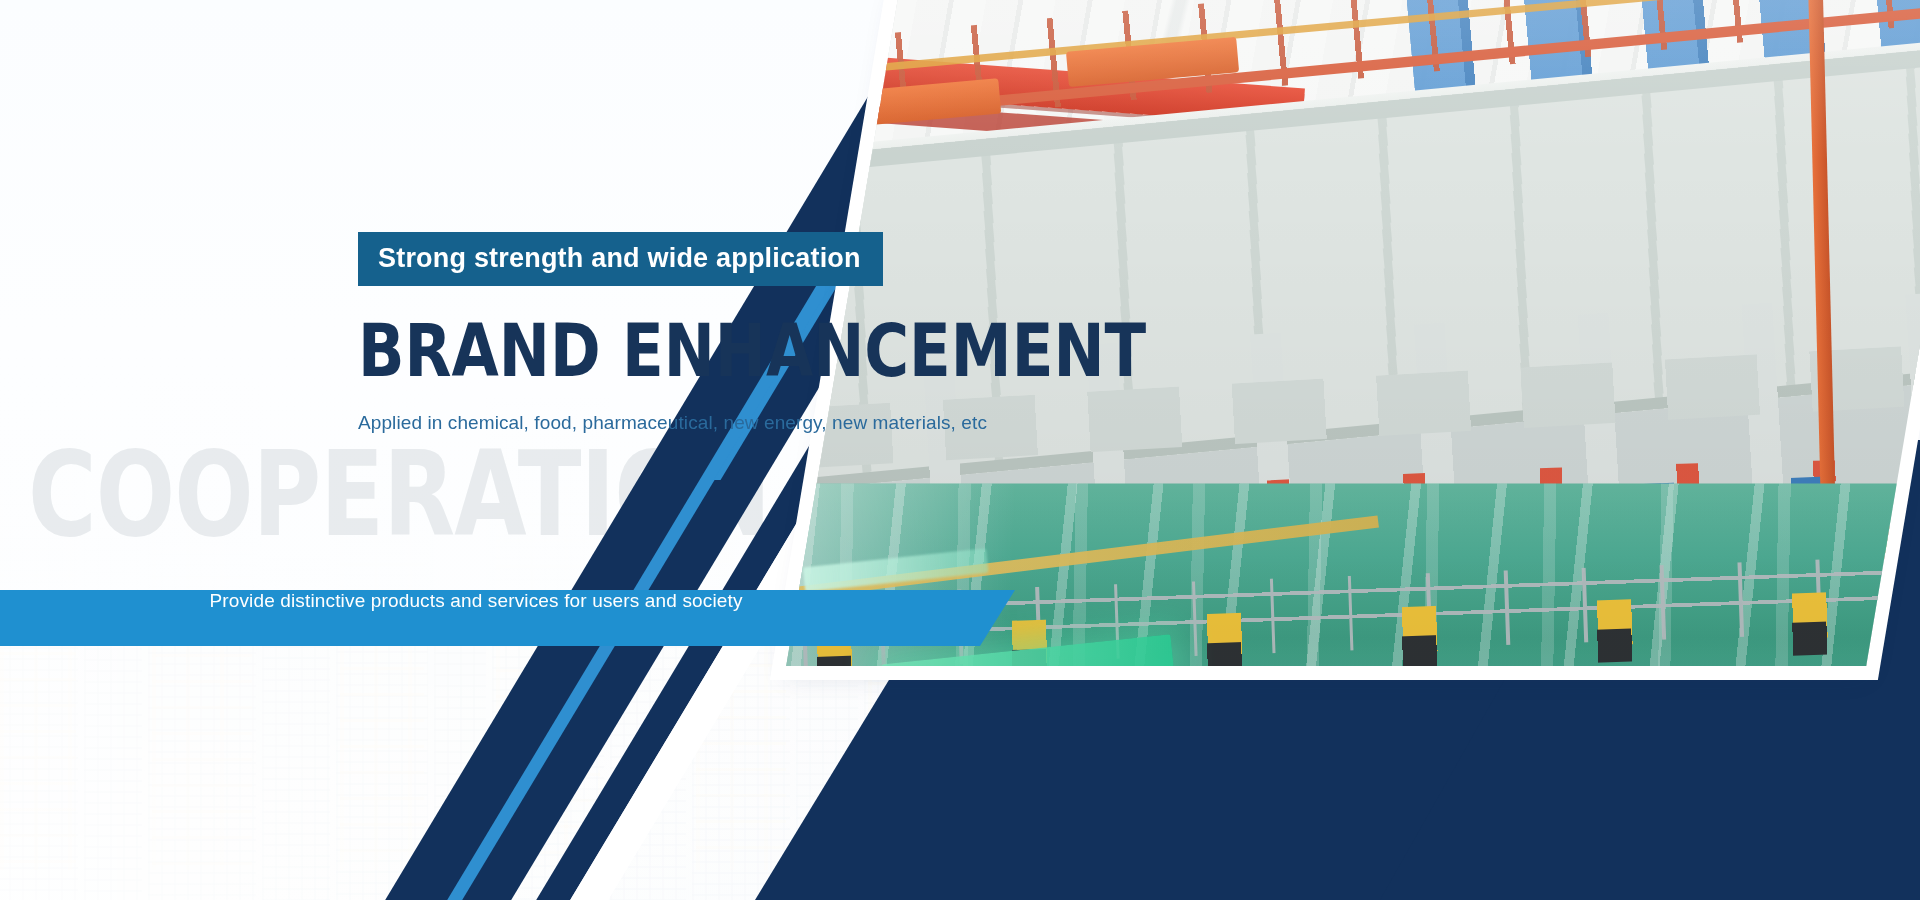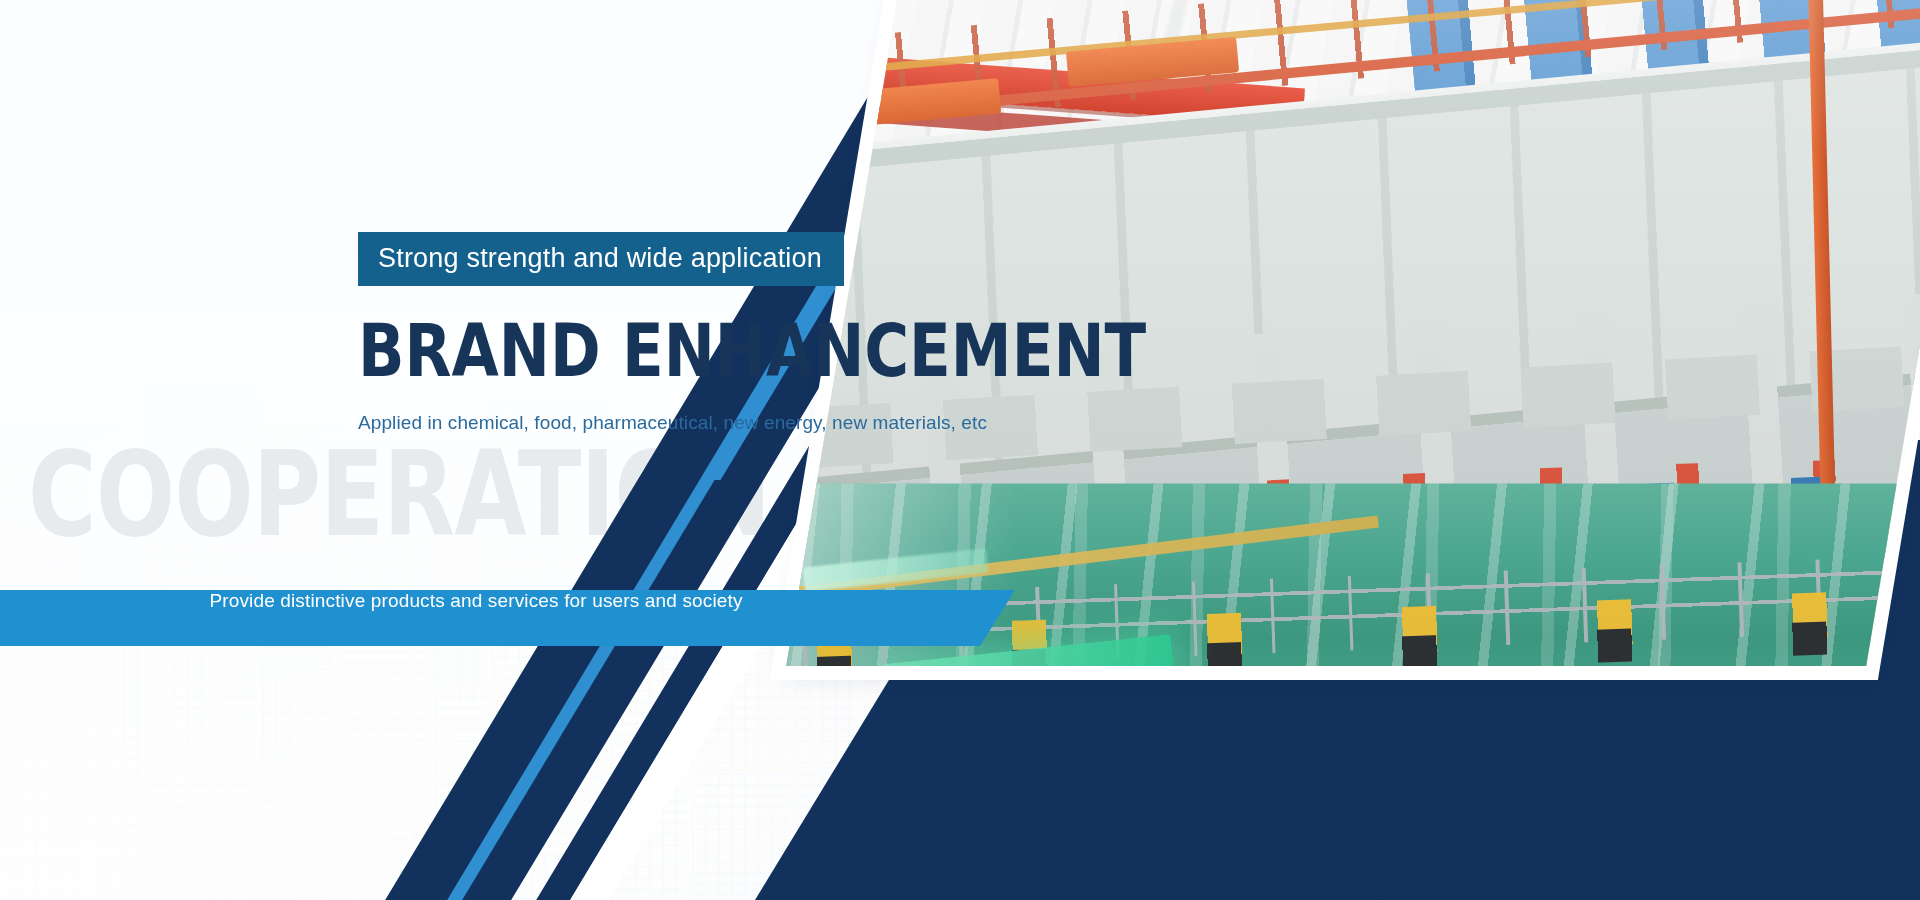--- a/index.html
+++ b/index.html
@@ -273,21 +273,21 @@
   }
   .ph-shade{
     position:absolute;inset:0;
     background:linear-gradient(180deg,rgba(255,255,255,.18) 0 10%,rgba(255,255,255,0) 30%,rgba(0,0,0,.04) 75%,rgba(0,0,0,.07) 100%);
   }
 
   
   .copy{position:absolute;left:358px;top:232px;width:760px;}
   .badge{
     display:inline-block;background:#15618d;color:#ffffff;
-    font-size:27px;font-weight:400;letter-spacing:.2px;
+    font-size:27px;font-weight:700;letter-spacing:.2px;
     padding:13px 22px 14px 20px;line-height:1;
   }
   .headline{
     margin-top:28px;
     font-family:"DejaVu Sans Condensed","Liberation Sans Narrow","Liberation Sans",sans-serif;
     font-weight:700;font-size:73px;line-height:1.02;letter-spacing:0px;
     color:#173459;transform:scaleX(.93);transform-origin:left center;
     white-space:nowrap;
   }
   .sub{

